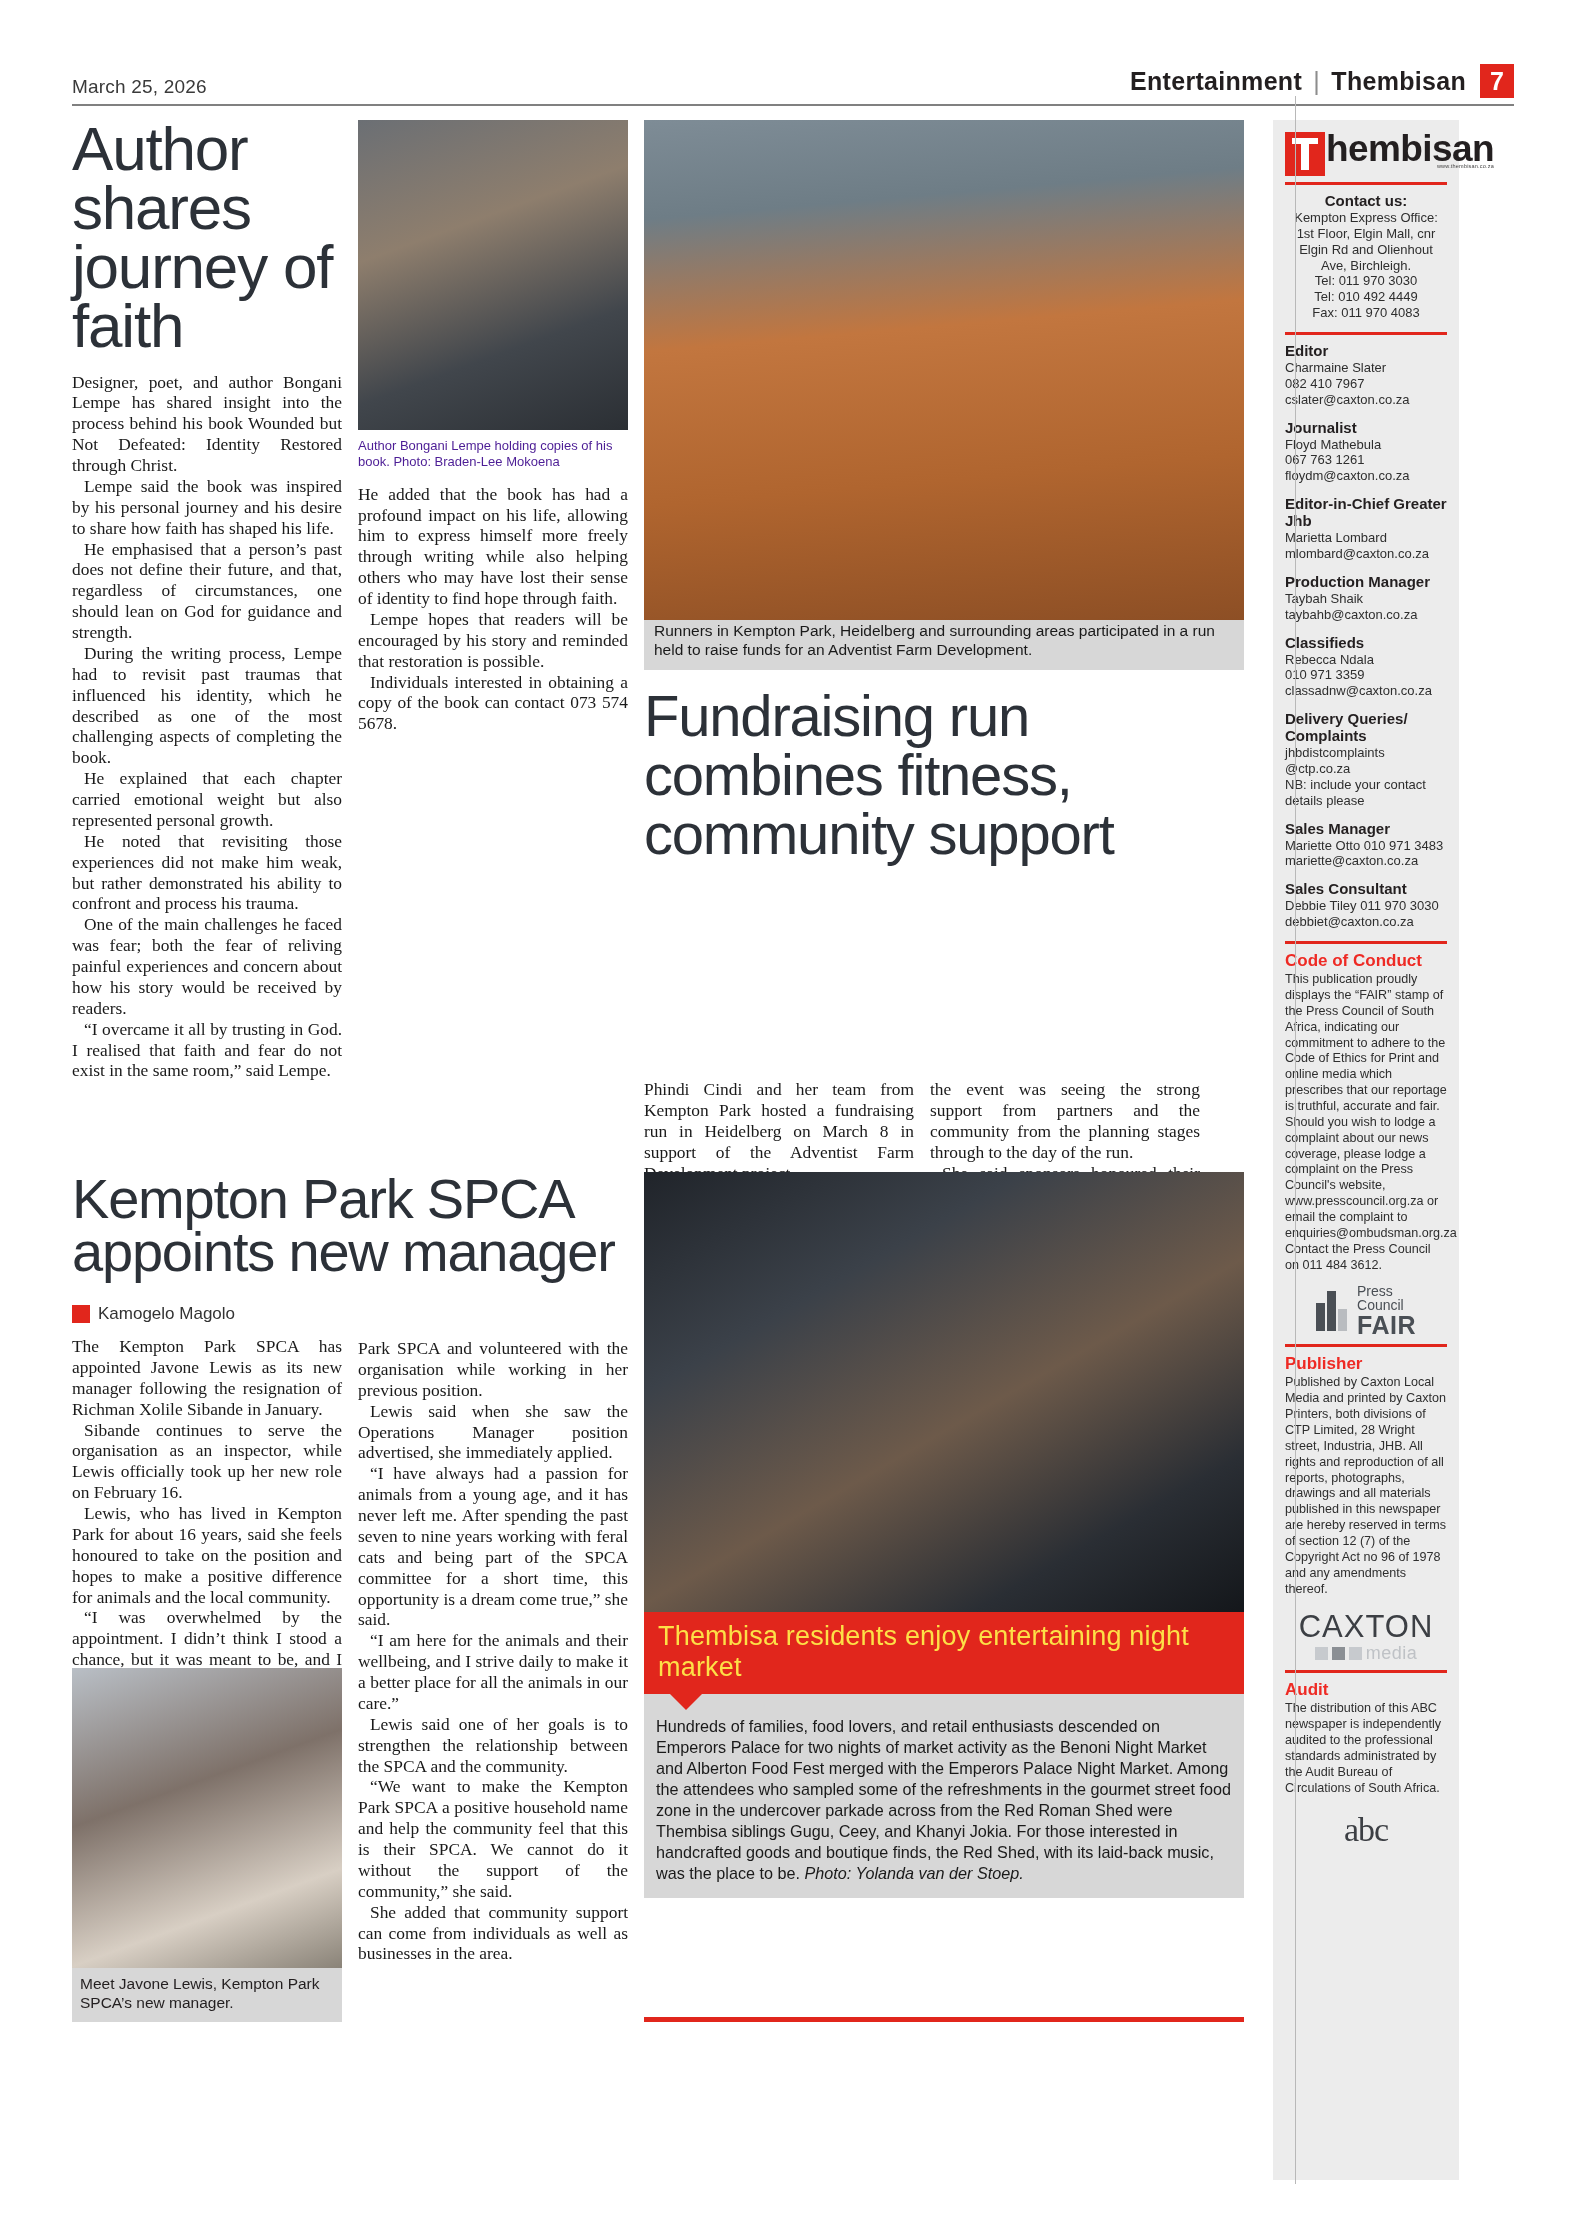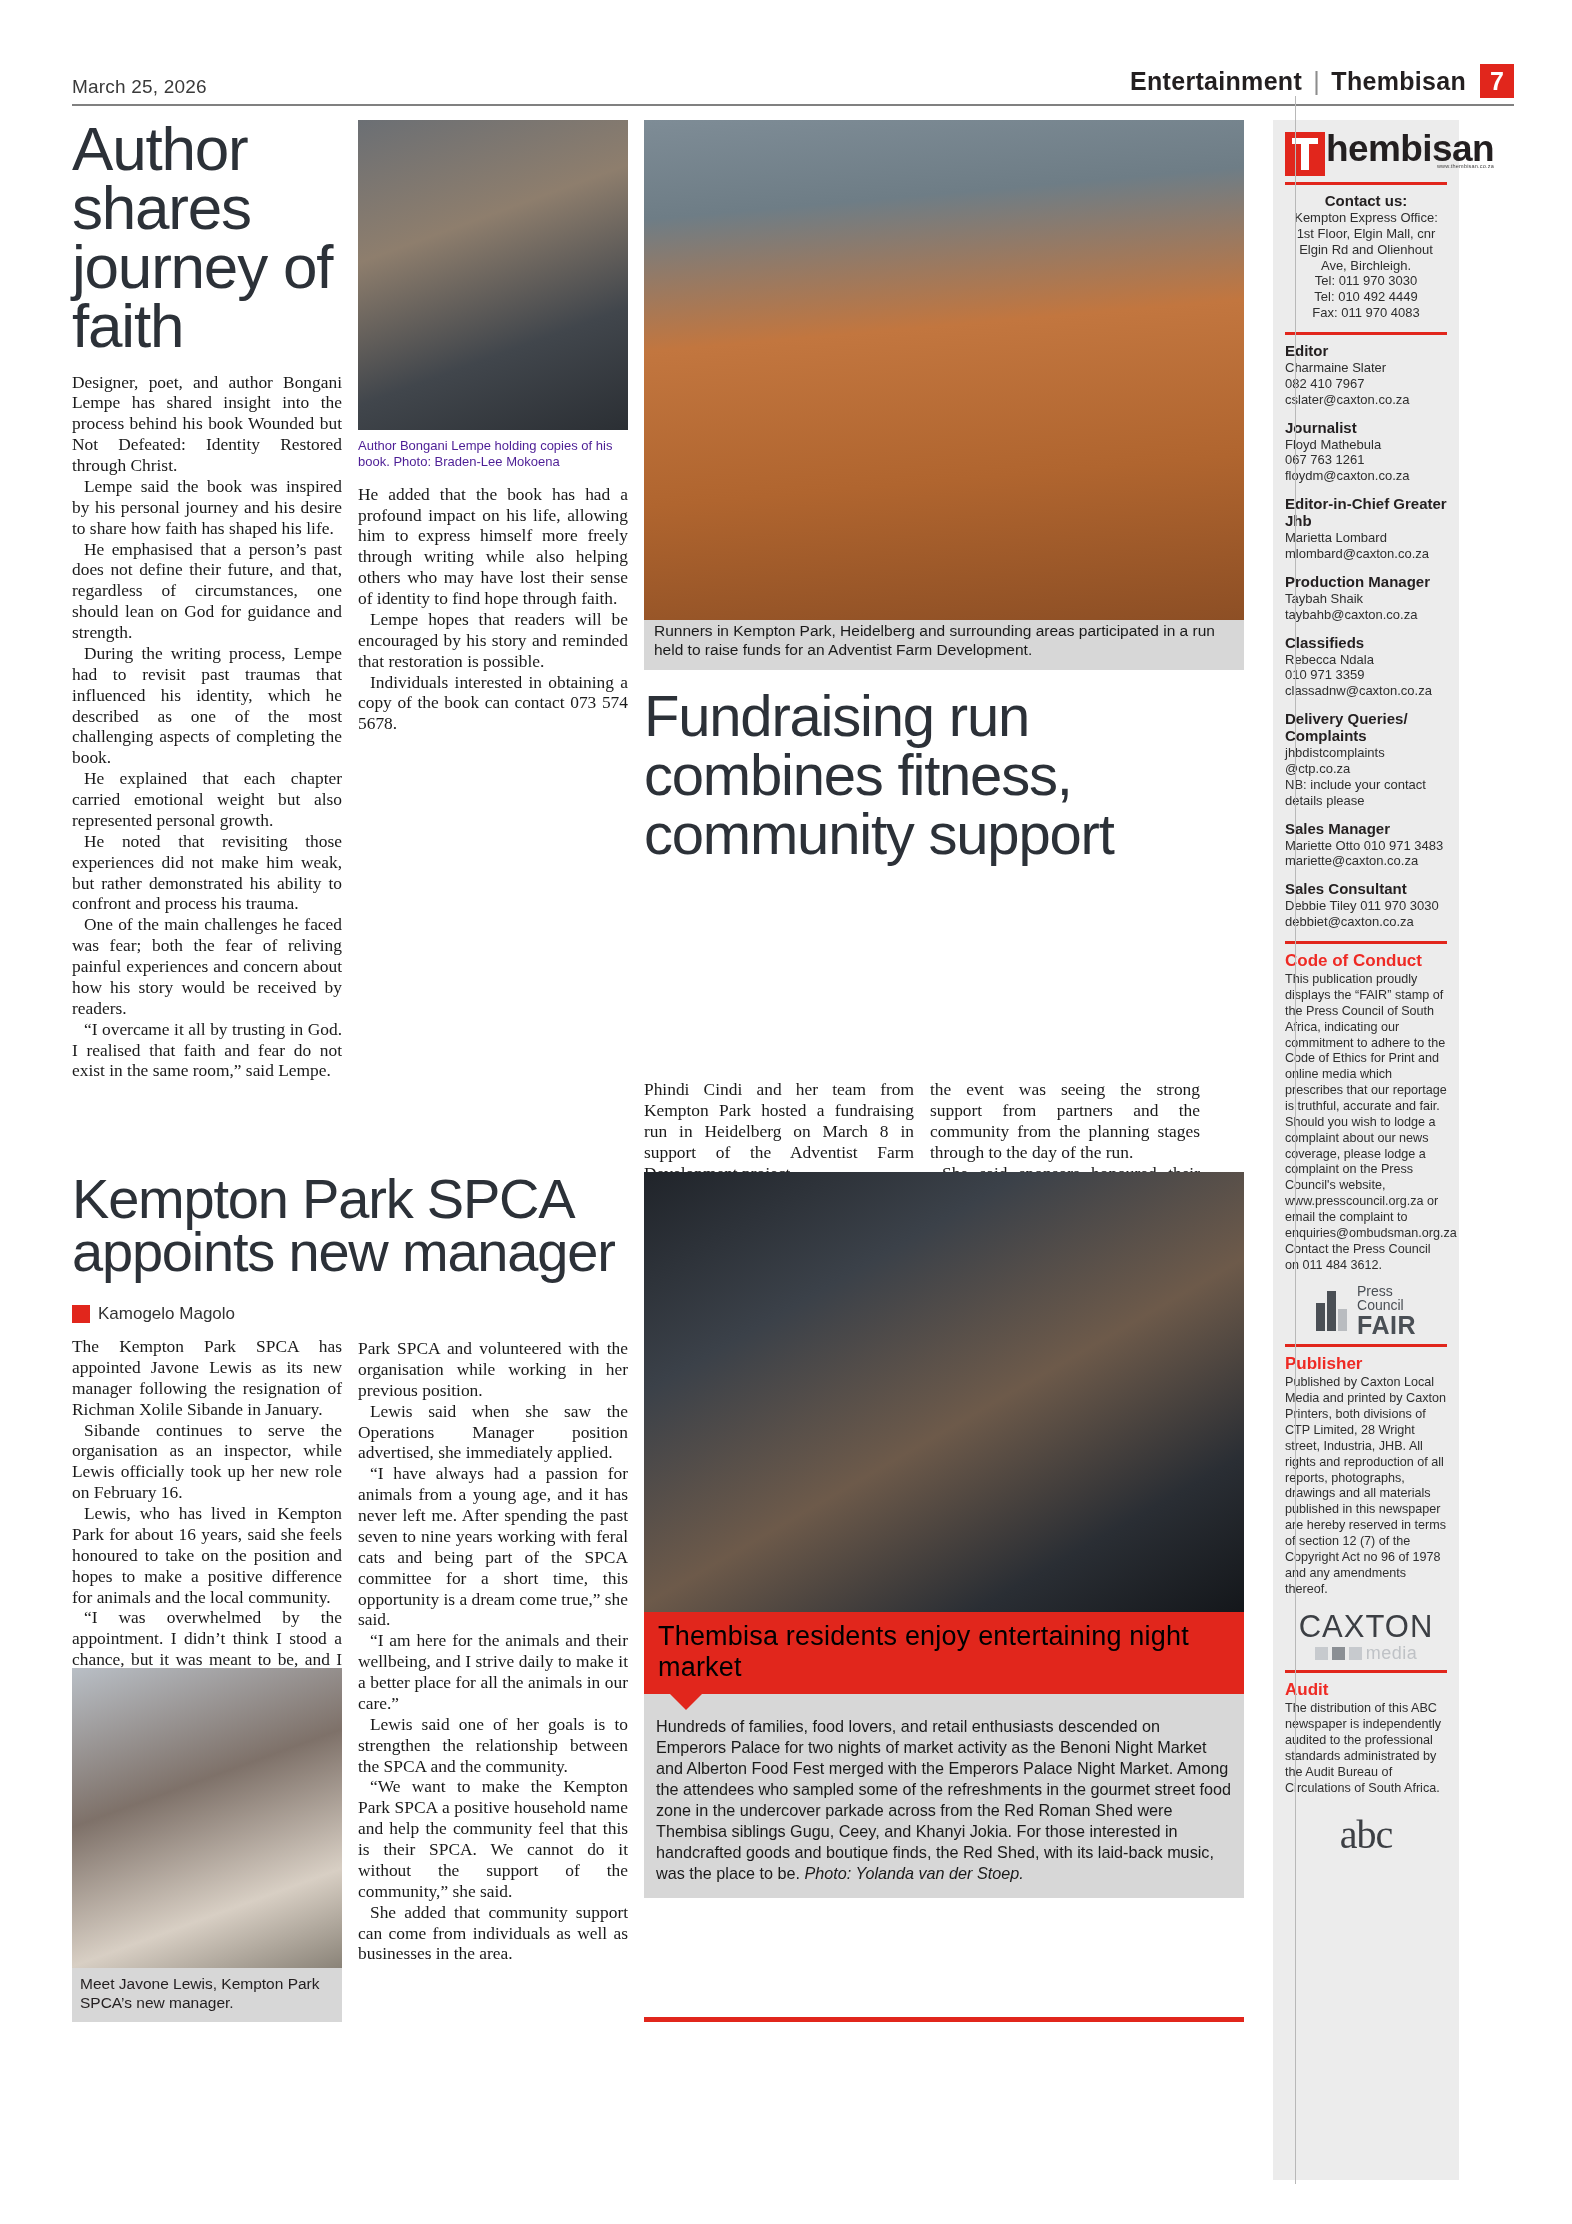--- a/index.html
+++ b/index.html
@@ -68,21 +68,21 @@
   .fund-cols { display:flex; gap:16px; margin-top:6px; }
   .fund-cols .c { width:270px; }
 
   
   .zone-spca { display:flex; gap:16px; margin-top:18px; }
 
   
   .market { width:600px; border-bottom:5px solid #e1261c; }
   .market .ph.night { height:440px; width:600px;
     background:linear-gradient(150deg,#20242a 0%,#3b4149 28%,#6d5a4a 55%,#2a2e34 80%,#14171b 100%); }
-  .redcap { background:#e1261c; color:#000000; font-family:"Liberation Sans Narrow","Liberation Sans",sans-serif;
+  .redcap { background:#e1261c; color:#fde047; font-family:"Liberation Sans Narrow","Liberation Sans",sans-serif;
             font-weight:400; font-size:27px; letter-spacing:.2px; padding:9px 14px 11px; position:relative; }
   .redcap:after { content:""; position:absolute; left:26px; bottom:-16px; width:0; height:0;
                   border-left:16px solid transparent; border-right:16px solid transparent;
                   border-top:16px solid #e1261c; }
   .market-body { background:#d7d7d7; padding:22px 12px 14px; font-family:"Liberation Sans",sans-serif;
                  font-size:16.2px; line-height:1.30; color:#1a1a1a; }
   .market-body i { font-style:italic; }
   .spca-photo-wrap { position:relative; margin-top:6px; }
   .ph.dog { width:270px; height:300px;
      background:linear-gradient(160deg,#b9bfc6 0%,#7e7169 40%,#d8cfc4 75%,#8a8378 100%); }
@@ -113,21 +113,21 @@
   .fairtext .s1 { font-size:14px; display:block; }
   .fairtext .s2 { font-size:25px; font-weight:700; letter-spacing:.5px; display:block; margin-top:1px; }
 
   .caxton { text-align:center; margin:12px 0 6px; }
   .caxton .word { font-size:31px; letter-spacing:1px; color:#3c3f44; font-weight:400; }
   .caxton .sub { display:flex; align-items:center; justify-content:center; gap:4px; margin-top:-2px; }
   .caxton .sq { width:13px; height:13px; display:block; }
   .caxton .media { font-size:18px; color:#bfc2c6; letter-spacing:.5px; }
 
   .abc { text-align:center; margin-top:14px; font-family:"Liberation Serif",serif;
-         font-size:40px; color:#3c3f44; letter-spacing:-1px; }
+         font-size:34px; color:#3c3f44; letter-spacing:-1px; }
 
   .vrule { position:absolute; left:1295px; top:96px; bottom:40px; width:1px; background:#b8b8b8; }
 </style>
 </head>
 <body>
 
 <div class="page">
 
   <div class="topbar">
     <div class="topdate">March 25, 2026</div>

